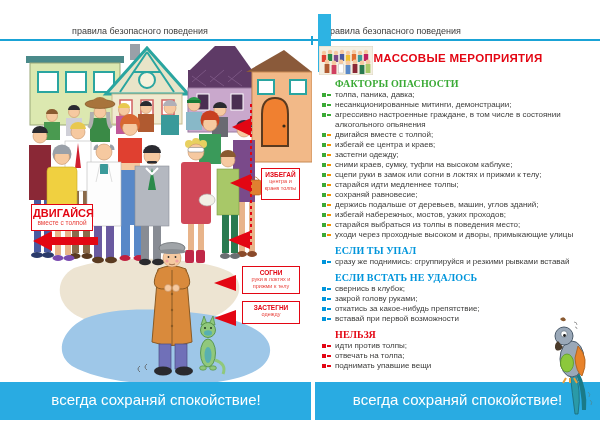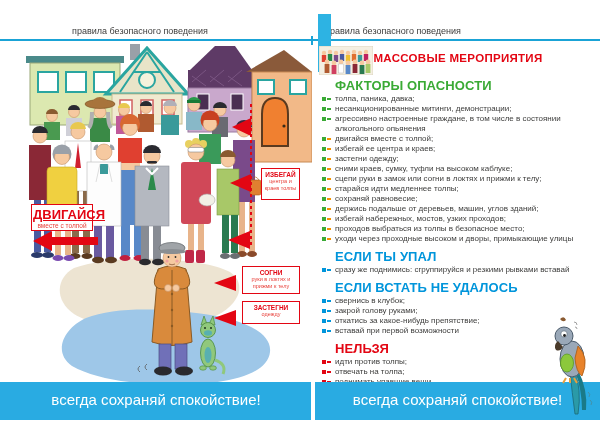--- a/index.html
+++ b/index.html
@@ -10,34 +10,34 @@
   .pg-header.left{left:0;width:280px;}
   .pg-header.right{left:313px;width:160px;}
   .header-line{position:absolute;top:39px;left:0;width:600px;height:2px;background:#1aa3d6;}
   .gutter-tick{position:absolute;top:36px;left:311px;width:2px;height:9px;background:#1aa3d6;}
   .cyan-tab{position:absolute;left:318px;top:14px;width:13px;height:58px;background:#2db3e3;}
   .thumb{position:absolute;left:319px;top:46px;}
   
   .main-title{position:absolute;left:322px;top:52px;width:272px;text-align:center;
               font-size:11.5px;font-weight:bold;color:#e30613;letter-spacing:.3px;}
   .sections{position:absolute;left:322px;top:78px;width:272px;color:#3c3c3b;}
-  .sec-heading{font-weight:bold;font-size:13px;margin:5px 0 1px 13px;letter-spacing:.1px;}
+  .sec-heading{font-weight:bold;font-size:10px;margin:5px 0 1px 13px;letter-spacing:.1px;font-family:Liberation Serif, serif;}
   .sec-heading:first-child{margin-top:0;}
   .bullet-row{display:flex;align-items:flex-start;font-size:8px;line-height:10px;}
   .bullet-marker{display:inline-flex;align-items:center;flex:0 0 13px;width:13px;margin-top:3.2px;}
   .sq{width:3.5px;height:3.5px;display:inline-block;}
   .da{width:4.5px;height:1.6px;display:inline-block;margin-left:1px;}
   .bullet-text{flex:1;}
   
   .callout{position:absolute;background:#fff;border:1.5px solid #e30613;text-align:center;
            padding:2px 1px;box-sizing:border-box;z-index:4;}
   .callout .t{display:block;font-weight:bold;color:#e30613;}
   .callout .s{display:block;color:#e8403a;}
   .co1{left:31px;top:204px;width:62px;height:27px;}
-  .co1 .t{font-size:13px;text-decoration:underline;} .co1 .s{font-size:6.5px;}
+  .co1 .t{font-size:11px;} .co1 .s{font-size:6.5px;}
   .co2{left:261px;top:168px;width:39px;height:32px;}
   .co2 .t{font-size:6.5px;} .co2 .s{font-size:5.5px;line-height:6.5px;}
   .co3{left:242px;top:266px;width:58px;height:28px;}
   .co3 .t{font-size:6.5px;} .co3 .s{font-size:5.5px;line-height:6.5px;}
   .co4{left:242px;top:301px;width:58px;height:23px;}
   .co4 .t{font-size:6.5px;} .co4 .s{font-size:5.5px;}
   
   .banner{position:absolute;left:0;top:382px;width:600px;height:38px;background:#29abe2;z-index:1;}
   .banner-gutter{position:absolute;left:311px;top:382px;width:4px;height:38px;background:#fff;z-index:2;}
   .banner-text{position:absolute;top:382px;height:38px;line-height:36px;text-align:center;
@@ -209,21 +209,21 @@
           <span class="sq" style="background: rgb(58, 170, 53);"></span>
           <span class="da" style="background: rgb(243, 146, 0);"></span>
         </span>
         <span class="bullet-text">избегай набережных, мостов, узких проходов;</span>
       </div>
       <div class="bullet-row">
         <span class="bullet-marker">
           <span class="sq" style="background: rgb(58, 170, 53);"></span>
           <span class="da" style="background: rgb(243, 146, 0);"></span>
         </span>
-        <span class="bullet-text">проходов выбраться из толпы в безопасное место;</span>
+        <span class="bullet-text">старайся выбраться из толпы в поведения место;</span>
       </div>
       <div class="bullet-row">
         <span class="bullet-marker">
           <span class="sq" style="background: rgb(58, 170, 53);"></span>
           <span class="da" style="background: rgb(243, 146, 0);"></span>
         </span>
         <span class="bullet-text">уходи через проходные высоком и дворы, примыкающие улицы</span>
       </div>
       <div class="sec-heading" style="color: rgb(0, 149, 219);">ЕСЛИ ТЫ УПАЛ</div>
       <div class="bullet-row">

